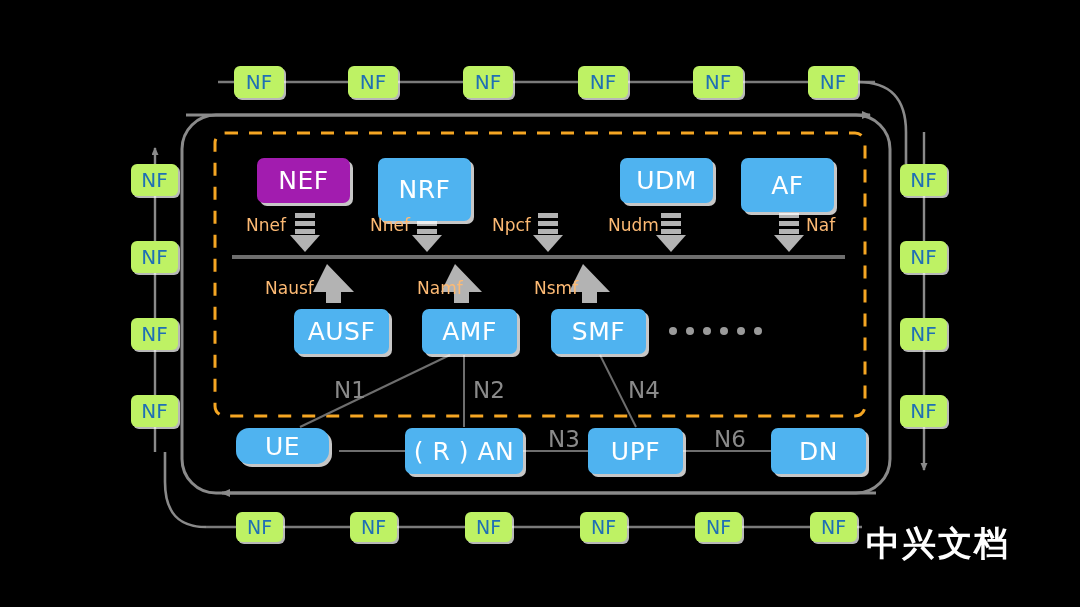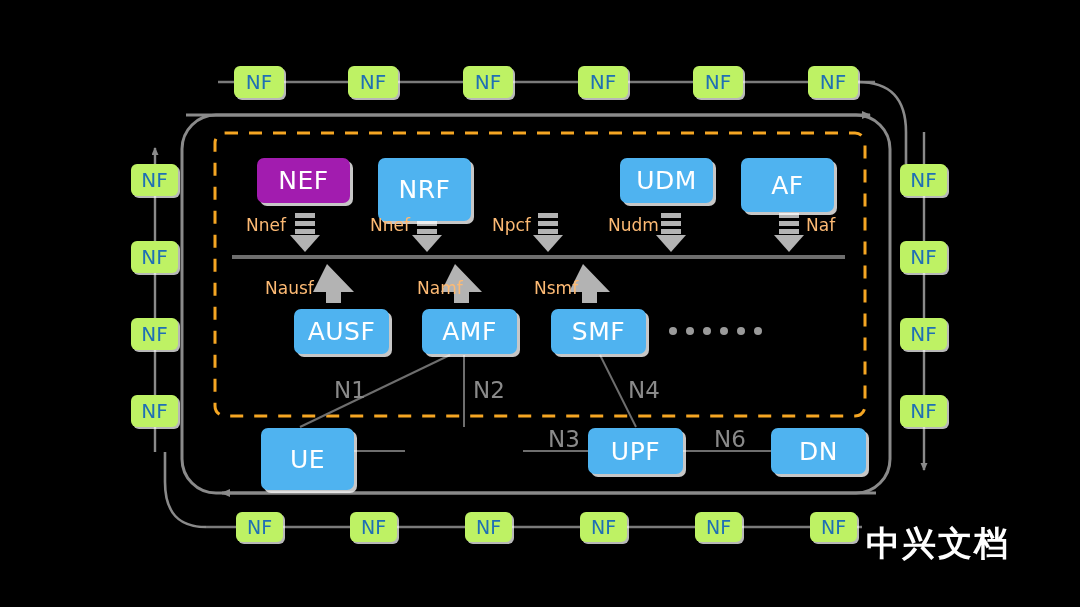--- a/index.html
+++ b/index.html
@@ -258,22 +258,25 @@
       <i></i>
       <i></i>
   </div>
 
   <div class="lbl" style="left:334px;top:377px;">N1</div>
   <div class="lbl" style="left:473px;top:377px;">N2</div>
   <div class="lbl" style="left:628px;top:377px;">N4</div>
   <div class="lbl" style="left:548px;top:426px;">N3</div>
   <div class="lbl" style="left:714px;top:426px;">N6</div>
 
-  <div class="node svc" style="left:261px;top:428px;width:93px;height:62px;">
+  <div class="node svc" style="left:236px;top:428px;width:93px;height:36px;border-radius:13px;">
       <span>UE</span>
+    </div>
+  <div class="node svc" style="left:405px;top:428px;width:118px;height:46px;">
+      <span>( R ) AN</span>
     </div>
   <div class="node svc" style="left:588px;top:428px;width:95px;height:46px;justify-content:center;">
       <span>UPF</span>
     </div>
   <div class="node svc" style="left:771px;top:428px;width:95px;height:46px;">
       <span>DN</span>
     </div>
 
   <div class="watermark" style="left:866px;top:521px;">中兴文档</div>
 

